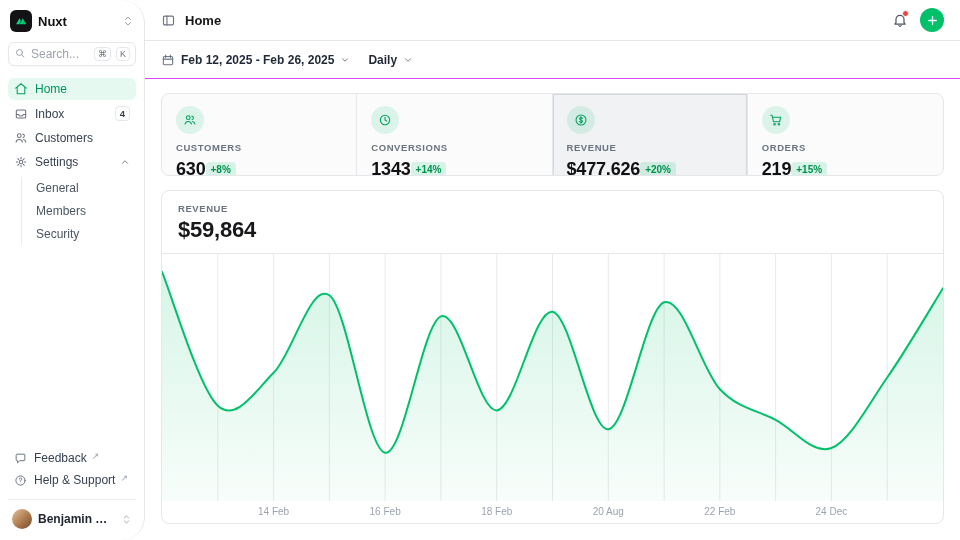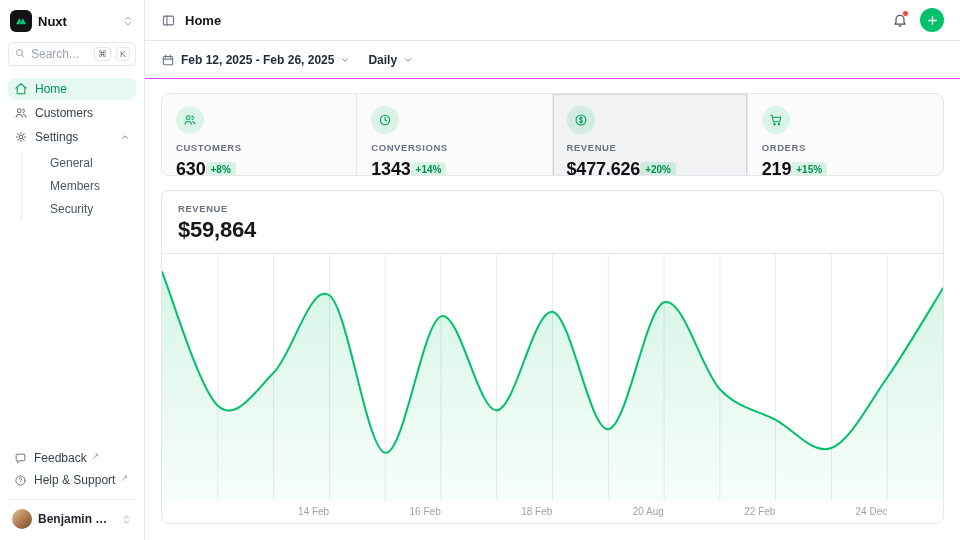--- a/index.html
+++ b/index.html
@@ -7,21 +7,21 @@
   body {
     font-family: "Liberation Sans", sans-serif;
     color: #18181b; background: #fff;
     display: flex; font-size: 12px;
   }
   [data-interactable="true"] { cursor: pointer; }
   svg { flex: none; }
 
   
   .sidebar { width: 145px; min-width: 145px; border-right: 1px solid #e5e7eb;
-    display: flex; flex-direction: column; padding: 9px 8px 8px; background: #fff; }
+    display: flex; flex-direction: column; padding: 9px 8px 8px; background: #fff; border-radius: 23px; }
   .sb-head { display: flex; align-items: center; gap: 6px; padding: 1px 2px 10px; }
   .logo { width: 22px; height: 22px; background: #131316; border-radius: 6px;
     display: flex; align-items: center; justify-content: center; }
   .ws-name { font-weight: 700; font-size: 13px; flex: 1; color: #111; }
   .muted { color: #9ca3af; }
   .dim { color: #6b7280; }
 
   .search { display: flex; align-items: flex-start; gap: 5px; border: 1px solid #e5e7eb;
     border-radius: 6px; padding: 4px 5px; margin-bottom: 12px; color: #9ca3af;
     background: #fff; box-shadow: 0 1px 2px rgba(0,0,0,.03); }
@@ -31,21 +31,21 @@
 
   .nav { display: flex; flex-direction: column; gap: 2px; }
   .nav-item { display: flex; align-items: center; gap: 7px; padding: 4px 6px;
     border-radius: 6px; color: #374151; font-weight: 500; font-size: 12px; }
   .nav-item svg { color: #6b7280; }
   .nav-item.active { background: rgba(0,193,106,.10); color: #00935c; }
   .nav-item.active svg { color: #00a15f; }
   .nav-badge { margin-left: auto; border: 1px solid #e5e7eb; border-radius: 4px;
     font-size: 9.5px; line-height: 13px; padding: 0 4px; color: #374151; font-weight: 600; }
   .nav-children { display: flex; flex-direction: column; gap: 1px; margin: 2px 0 0 13px;
-    padding-left: 24px; border-left: 1px solid #ececef; }
+    padding-left: 10px; border-left: 1px solid #ececef; }
   .nav-child { padding: 4px 4px; color: #4b5563; border-radius: 5px; font-size: 12px; }
 
   .sb-spacer { flex: 1; }
   .foot-item { display: flex; align-items: center; gap: 7px; padding: 4px 6px;
     color: #374151; font-weight: 500; font-size: 12px; border-radius: 6px; }
   .foot-item svg { color: #6b7280; }
   .ext { font-size: 9px; color: #9ca3af; align-self: flex-start; margin-left: -2px; line-height: 10px; }
 
   .user-row { display: flex; align-items: center; gap: 6px; border-top: 1px solid #ececef;
     margin-top: 8px; padding: 9px 4px 3px; font-weight: 600; font-size: 12px; color: #1f2430; }
@@ -91,21 +91,21 @@
 
   .chart-card { border: 1px solid #e5e7eb; border-radius: 8px; background: #fff;
     height: 334px; flex: none; display: flex; flex-direction: column; }
   .chart-head { padding: 12px 16px 10px; }
   .chart-label { font-size: 9.5px; letter-spacing: .06em; color: #6b7280;
     font-weight: 600; margin-bottom: 3px; }
   .chart-value { font-size: 22px; font-weight: 700; letter-spacing: -.01em; }
   .chart-plot { height: 250px; position: relative; border-top: 1px solid #e5e7eb; overflow: hidden; }
   .chart-plot svg { position: absolute; inset: 0; display: block; }
   .x-labels { height: 22px; position: relative; font-size: 10px; color: #9ca3af; }
-  .x-labels span { position: absolute; top: 5px; transform: translateX(-50%); white-space: nowrap; margin-left: 40px; }
+  .x-labels span { position: absolute; top: 5px; transform: translateX(-50%); white-space: nowrap; }
 </style>
 </head>
 <body>
 
 <aside class="sidebar" data-interactable="false">
   <div class="sb-head" data-interactable="true">
     <span class="logo" data-interactable="false">
       <svg width="14" height="14" viewBox="0 0 24 24" data-interactable="false">
         <path fill="#00dc82" d="M10.2 17.5H3.6L9.4 7.4l2.3 4-3.5 6.1z"></path>
         <path fill="#00dc82" d="M20.8 17.5H9.2L15 7.4l5.8 10.1z" opacity=".9"></path>
@@ -128,20 +128,28 @@
     <span class="kbd" data-interactable="false">K</span>
   </div>
 
   <nav class="nav" data-interactable="false">
     <div class="nav-item active" data-interactable="true">
       <svg width="14" height="14" viewBox="0 0 24 24" fill="none" stroke="currentColor" stroke-width="1.8" stroke-linecap="round" stroke-linejoin="round" data-interactable="false">
         <path d="M3 10.5 12 3l9 7.5"></path>
           <path d="M5.5 9.3V20h13V9.3"></path>
       </svg>
       <span data-interactable="false">Home</span>
+    </div>
+    <div class="nav-item" data-interactable="true">
+      <svg width="14" height="14" viewBox="0 0 24 24" fill="none" stroke="currentColor" stroke-width="1.8" stroke-linecap="round" stroke-linejoin="round" data-interactable="false">
+        <rect x="4" y="5" width="16" height="14" rx="2"></rect>
+          <path d="M4 13h4l2 2.5h4L16 13h4"></path>
+      </svg>
+      <span data-interactable="false">Inbox</span>
+      <span class="nav-badge" data-interactable="false">4</span>
     </div>
     <div class="nav-item" data-interactable="true">
       <svg width="14" height="14" viewBox="0 0 24 24" fill="none" stroke="currentColor" stroke-width="1.8" stroke-linecap="round" stroke-linejoin="round" data-interactable="false">
         <circle cx="9" cy="8" r="3.2"></circle>
           <path d="M3.5 19c.6-3 2.8-4.6 5.5-4.6s4.9 1.6 5.5 4.6"></path>
         <path d="M15 5.2a3.2 3.2 0 0 1 .3 6.3"></path>
           <path d="M16.4 14.6c2.2.5 3.6 2 4.1 4.4"></path>
       </svg>
       <span data-interactable="false">Customers</span>
     </div>

